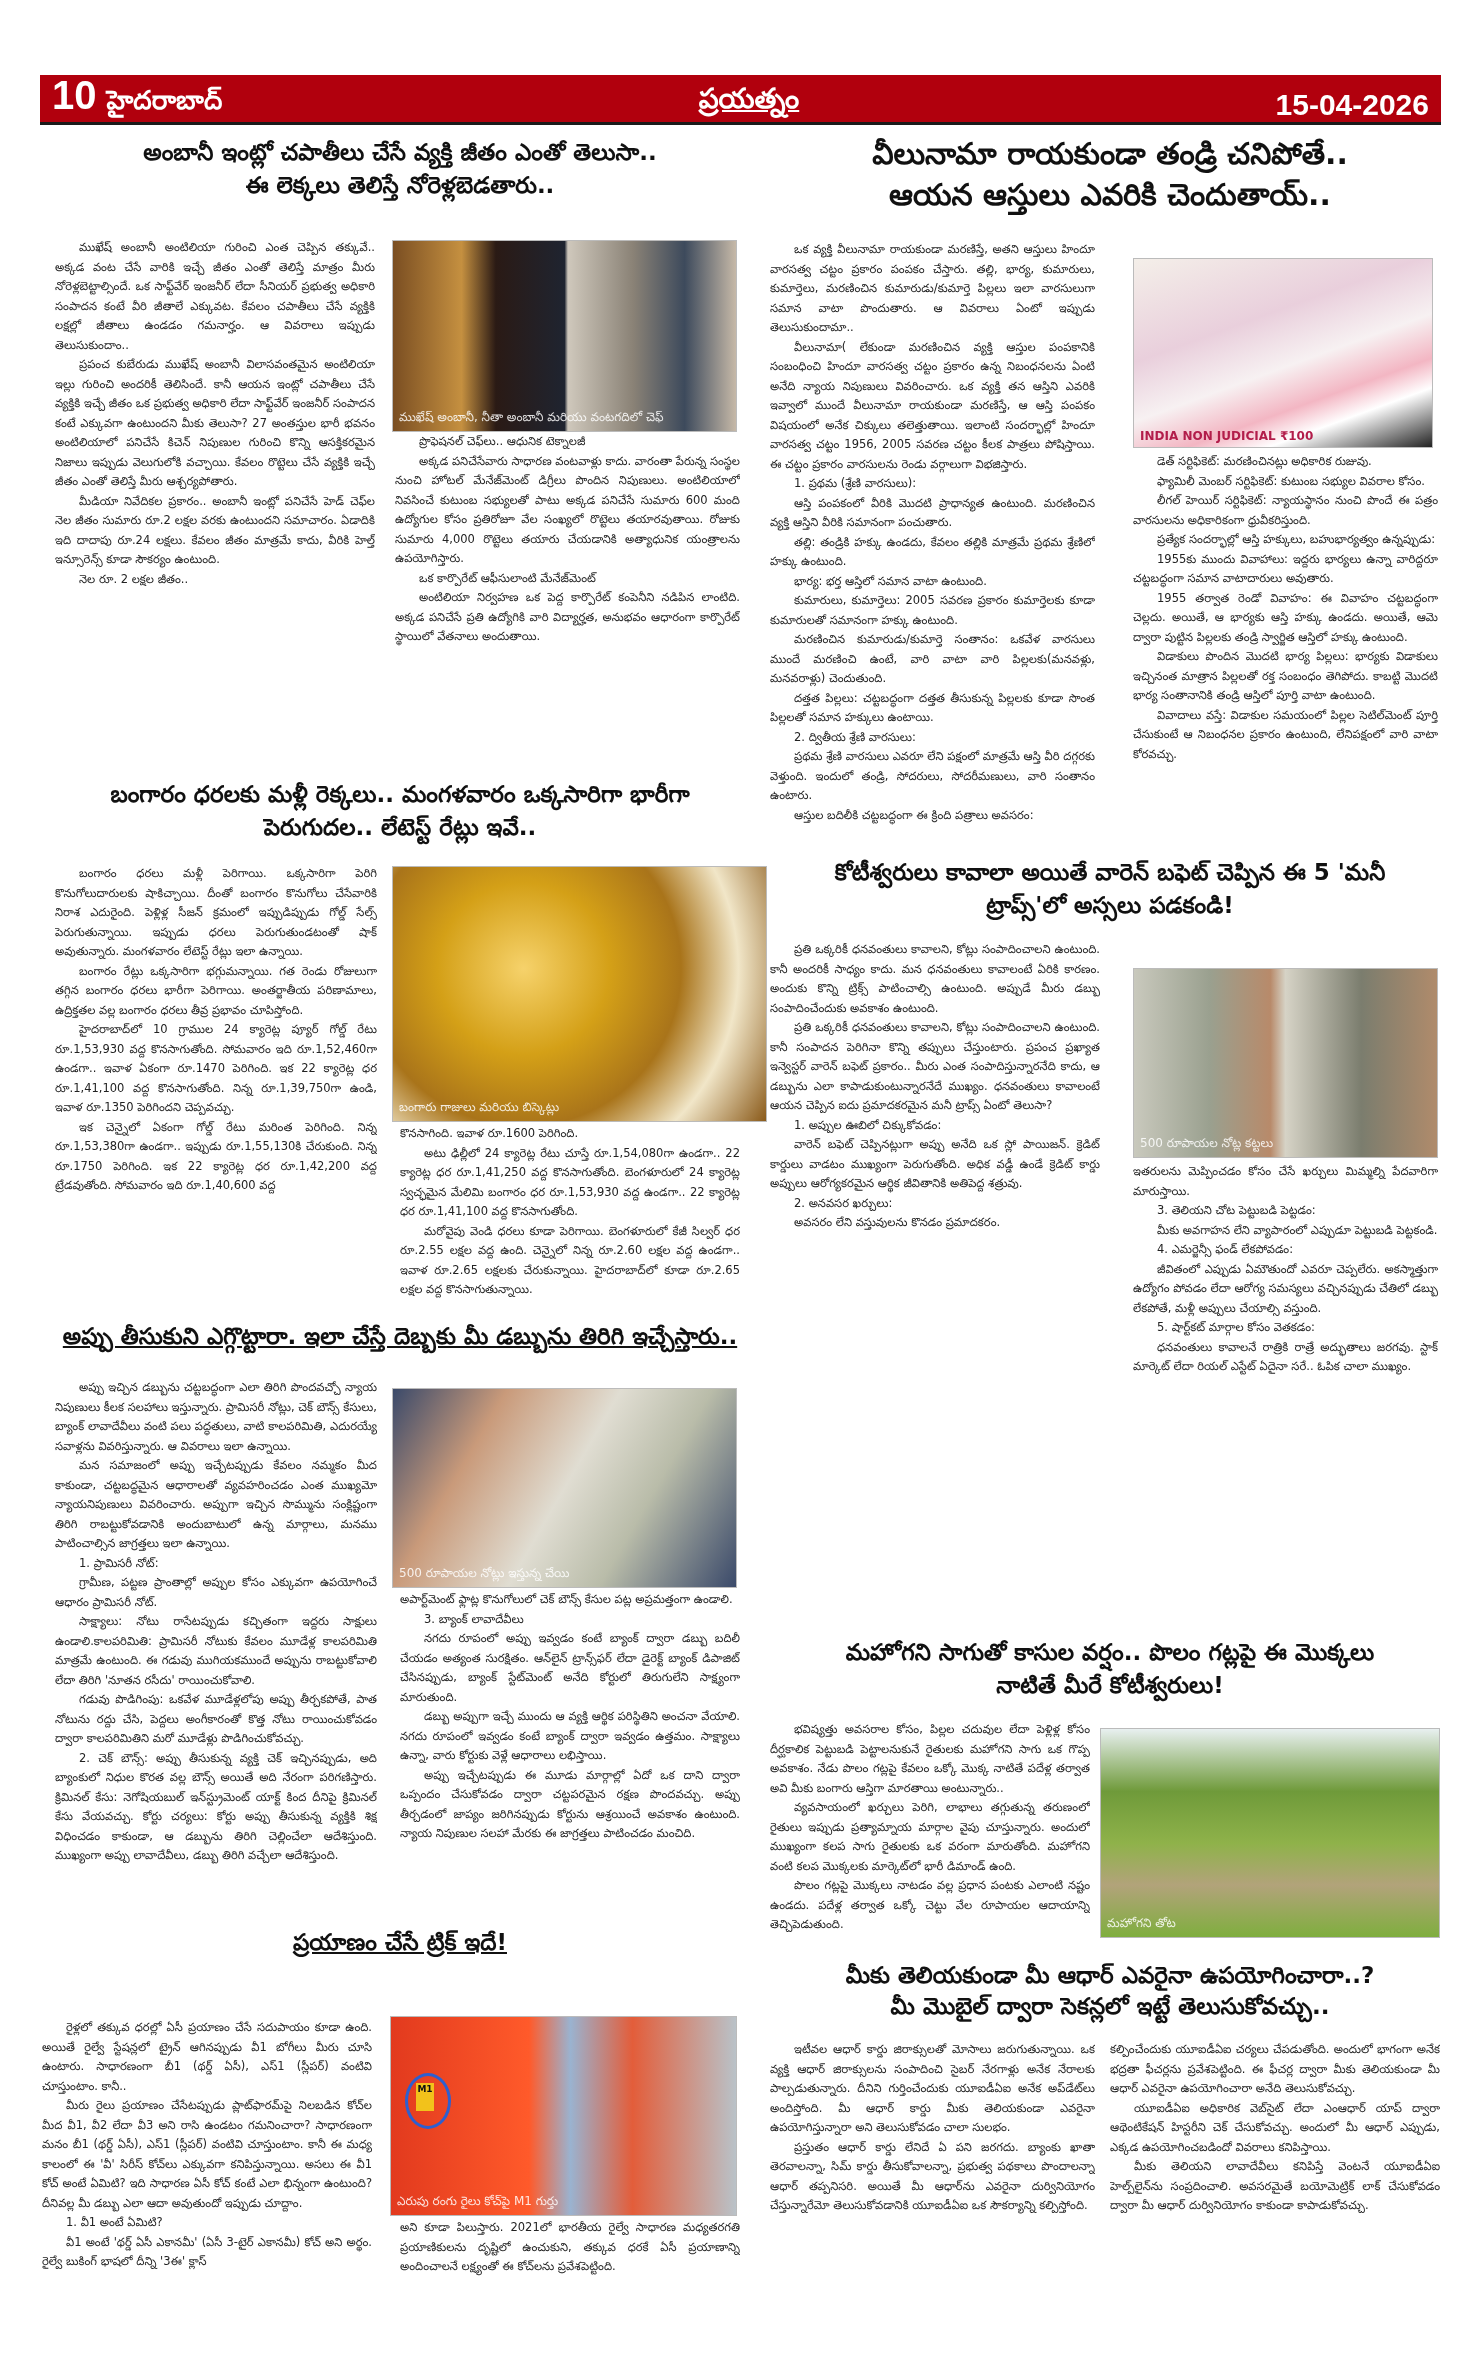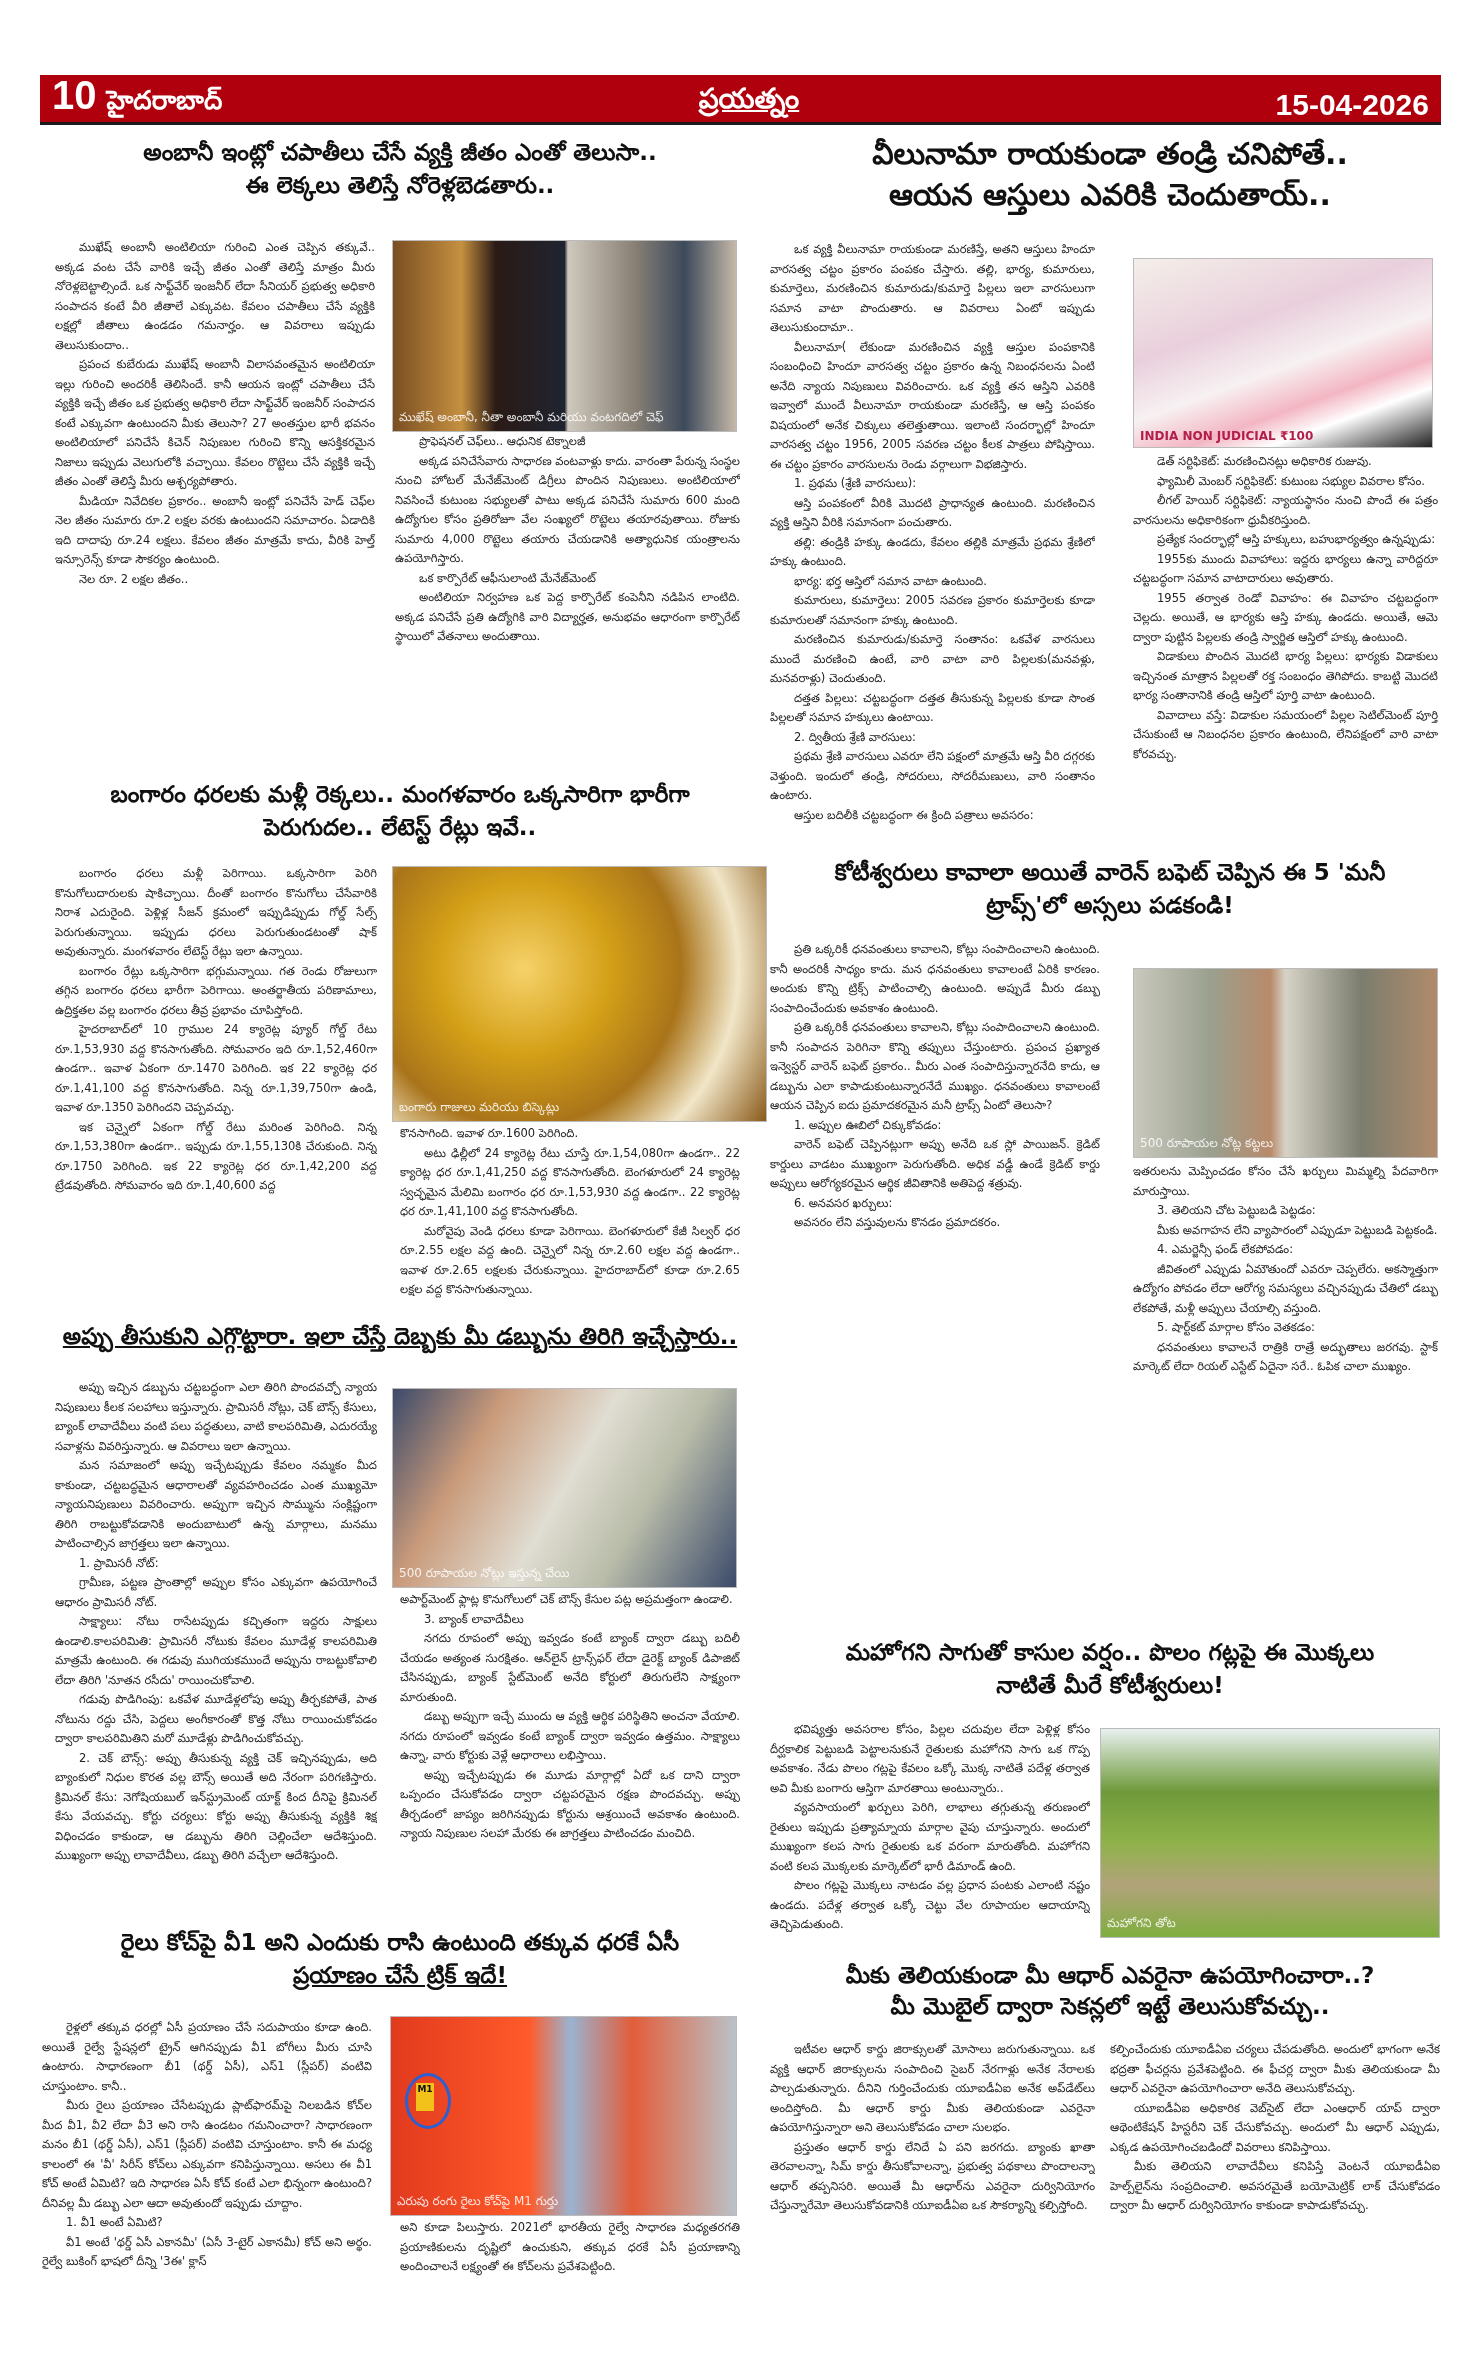--- a/index.html
+++ b/index.html
@@ -120,21 +120,20 @@
     <p style="text-indent:0">అపార్ట్‌మెంట్ ఫ్లాట్ల కొనుగోలులో చెక్ బౌన్స్ కేసుల పట్ల అప్రమత్తంగా ఉండాలి.</p>
     <p>3. బ్యాంక్ లావాదేవీలు</p>
     <p>నగదు రూపంలో అప్పు ఇవ్వడం కంటే బ్యాంక్ ద్వారా డబ్బు బదిలీ చేయడం అత్యంత సురక్షితం. ఆన్‌లైన్ ట్రాన్స్‌ఫర్ లేదా డైరెక్ట్ బ్యాంక్ డిపాజిట్ చేసినప్పుడు, బ్యాంక్ స్టేట్‌మెంట్ అనేది కోర్టులో తిరుగులేని సాక్ష్యంగా మారుతుంది.</p>
     <p>డబ్బు అప్పుగా ఇచ్చే ముందు ఆ వ్యక్తి ఆర్థిక పరిస్థితిని అంచనా వేయాలి. నగదు రూపంలో ఇవ్వడం కంటే బ్యాంక్ ద్వారా ఇవ్వడం ఉత్తమం. సాక్ష్యాలు ఉన్నా, వారు కోర్టుకు వెళ్లే ఆధారాలు లభిస్తాయి.</p>
     <p>అప్పు ఇచ్చేటప్పుడు ఈ మూడు మార్గాల్లో ఏదో ఒక దాని ద్వారా ఒప్పందం చేసుకోవడం ద్వారా చట్టపరమైన రక్షణ పొందవచ్చు. అప్పు తీర్చడంలో జాప్యం జరిగినప్పుడు కోర్టును ఆశ్రయించే అవకాశం ఉంటుంది. న్యాయ నిపుణుల సలహా మేరకు ఈ జాగ్రత్తలు పాటించడం మంచిది.</p>
   </div>
 </div>
 
 <div>
   <div class="headline md" style="left:40px; top:1926px; width:720px;">
-    <div>రైలు కోచ్‌పై వీ1 అని ఎందుకు రాసి ఉంటుంది తక్కువ ధరకే ఏసీ</div>
     <div style="text-decoration:underline;">ప్రయాణం చేసే ట్రిక్ ఇదే!</div>
   </div>
   <div class="body-text" style="left:42px; top:2018px; width:330px; height:270px;">
     <p>రైళ్లలో తక్కువ ధరల్లో ఏసీ ప్రయాణం చేసే సదుపాయం కూడా ఉంది. అయితే రైల్వే స్టేషన్లలో ట్రైన్ ఆగినప్పుడు వీ1 బోగీలు మీరు చూసి ఉంటారు. సాధారణంగా బీ1 (థర్డ్ ఏసీ), ఎస్1 (స్లీపర్) వంటివి చూస్తుంటాం. కానీ..</p>
     <p>మీరు రైలు ప్రయాణం చేసేటప్పుడు ప్లాట్‌ఫారమ్‌పై నిలబడిన కోచ్‌ల మీద వీ1, వీ2 లేదా వీ3 అని రాసి ఉండటం గమనించారా? సాధారణంగా మనం బీ1 (థర్డ్ ఏసీ), ఎస్1 (స్లీపర్) వంటివి చూస్తుంటాం. కానీ ఈ మధ్య కాలంలో ఈ 'వీ' సిరీస్ కోచ్‌లు ఎక్కువగా కనిపిస్తున్నాయి. అసలు ఈ వీ1 కోచ్ అంటే ఏమిటి? ఇది సాధారణ ఏసీ కోచ్ కంటే ఎలా భిన్నంగా ఉంటుంది? దీనివల్ల మీ డబ్బు ఎలా ఆదా అవుతుందో ఇప్పుడు చూద్దాం.</p>
     <p>1. వీ1 అంటే ఏమిటి?</p>
     <p>వీ1 అంటే 'థర్డ్ ఏసీ ఎకానమీ' (ఏసీ 3-టైర్ ఎకానమీ) కోచ్ అని అర్థం. రైల్వే బుకింగ్ భాషలో దీన్ని '3ఈ' క్లాస్</p>
   </div>
   <div class="photo img-train" style="left:390px; top:2016px; width:347px; height:200px;">
     <div class="circle-mark" style="left:14px; top:56px;"></div>
@@ -183,21 +182,21 @@
 <div>
   <div class="headline md" style="left:760px; top:856px; width:700px;">
     <div>కోటీశ్వరులు కావాలా అయితే వారెన్ బఫెట్ చెప్పిన ఈ 5 'మనీ</div>
     <div>ట్రాప్స్'లో అస్సలు పడకండి!</div>
   </div>
   <div class="body-text" style="left:770px; top:940px; width:330px; height:660px;">
     <p>ప్రతి ఒక్కరికీ ధనవంతులు కావాలని, కోట్లు సంపాదించాలని ఉంటుంది. కానీ అందరికీ సాధ్యం కాదు. మన ధనవంతులు కావాలంటే ఏరికి కారణం. అందుకు కొన్ని ట్రిక్స్ పాటించాల్సి ఉంటుంది. అప్పుడే మీరు డబ్బు సంపాదించేందుకు అవకాశం ఉంటుంది.</p>
     <p>ప్రతి ఒక్కరికీ ధనవంతులు కావాలని, కోట్లు సంపాదించాలని ఉంటుంది. కానీ సంపాదన పెరిగినా కొన్ని తప్పులు చేస్తుంటారు. ప్రపంచ ప్రఖ్యాత ఇన్వెస్టర్ వారెన్ బఫెట్ ప్రకారం.. మీరు ఎంత సంపాదిస్తున్నారనేది కాదు, ఆ డబ్బును ఎలా కాపాడుకుంటున్నారనేదే ముఖ్యం. ధనవంతులు కావాలంటే ఆయన చెప్పిన ఐదు ప్రమాదకరమైన మనీ ట్రాప్స్ ఏంటో తెలుసా?</p>
     <p>1. అప్పుల ఊబిలో చిక్కుకోవడం:</p>
     <p>వారెన్ బఫెట్ చెప్పినట్లుగా అప్పు అనేది ఒక స్లో పాయిజన్. క్రెడిట్ కార్డులు వాడటం ముఖ్యంగా పెరుగుతోంది. అధిక వడ్డీ ఉండే క్రెడిట్ కార్డు అప్పులు ఆరోగ్యకరమైన ఆర్థిక జీవితానికి అతిపెద్ద శత్రువు.</p>
-    <p>6. అనవసర ఖర్చులు:</p>
+    <p>2. అనవసర ఖర్చులు:</p>
     <p>అవసరం లేని వస్తువులను కొనడం ప్రమాదకరం.</p>
   </div>
   <div class="photo img-money" style="left:1133px; top:968px; width:305px; height:190px;">
     <span class="img-label">500 రూపాయల నోట్ల కట్టలు</span>
   </div>
   <div class="caption" style="left:1133px; top:1162px; width:305px; height:440px;">
     <p style="text-indent:0">ఇతరులను మెప్పించడం కోసం చేసే ఖర్చులు మిమ్మల్ని పేదవారిగా మారుస్తాయి.</p>
     <p>3. తెలియని చోట పెట్టుబడి పెట్టడం:</p>
     <p>మీకు అవగాహన లేని వ్యాపారంలో ఎప్పుడూ పెట్టుబడి పెట్టకండి.</p>
     <p>4. ఎమర్జెన్సీ ఫండ్ లేకపోవడం:</p>

